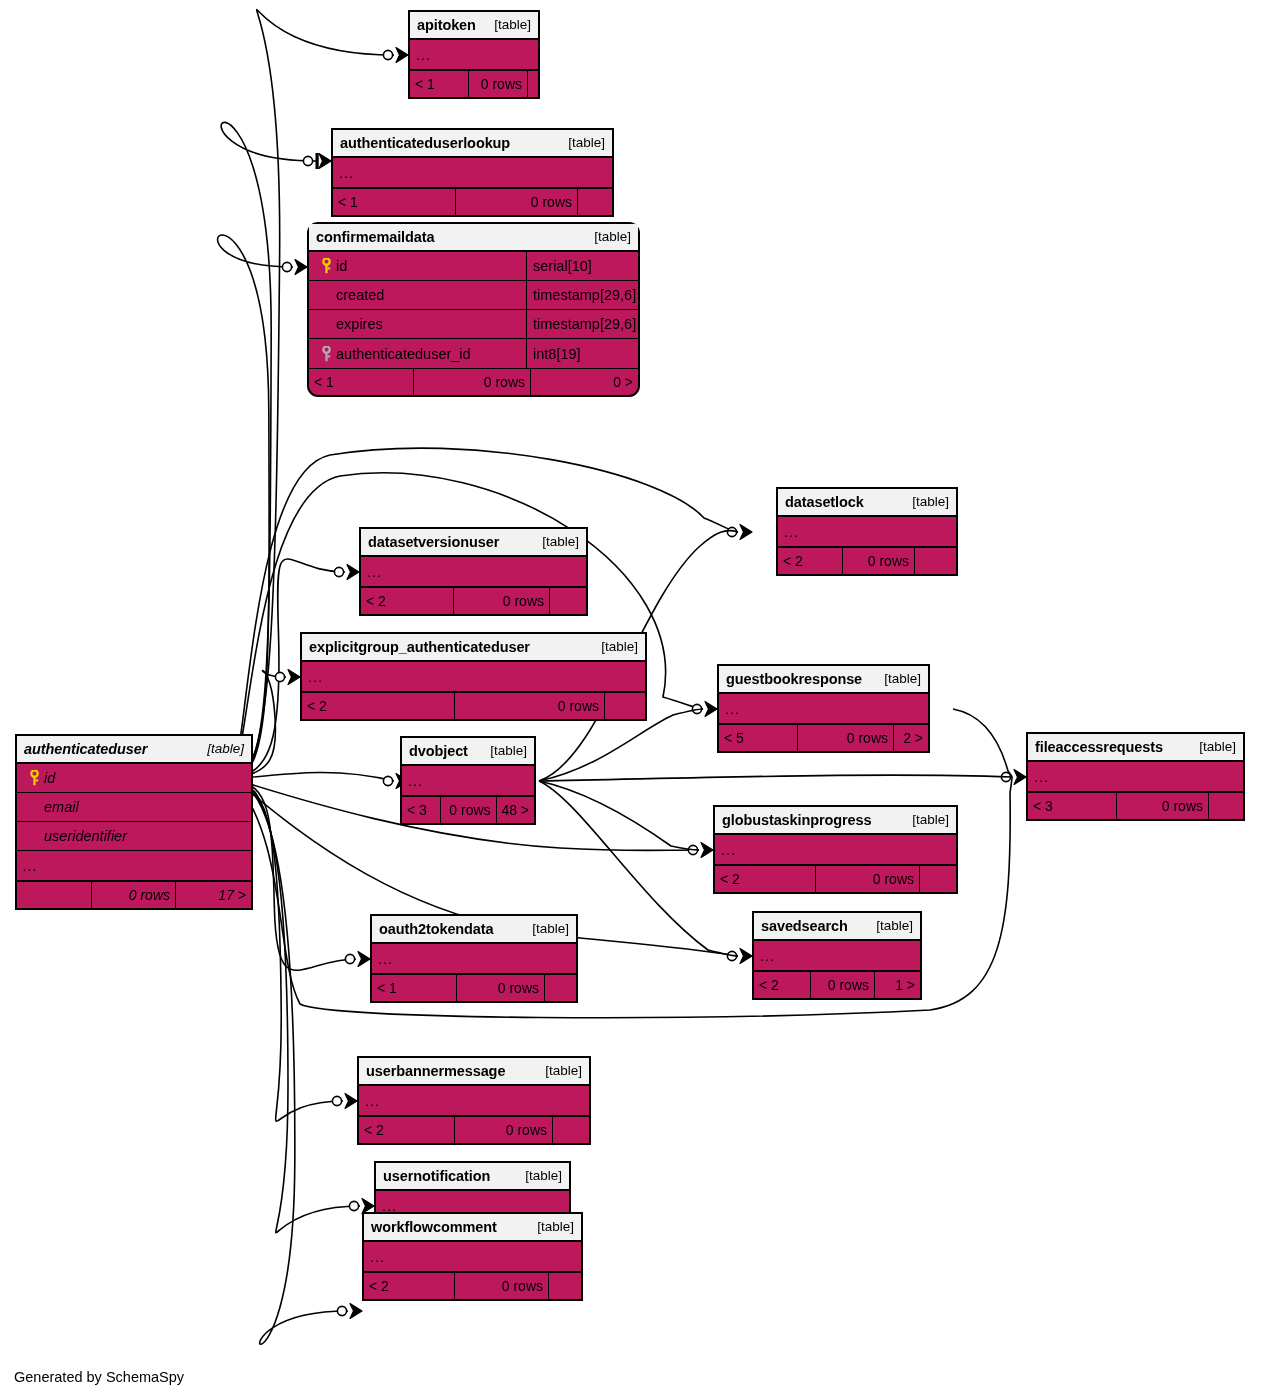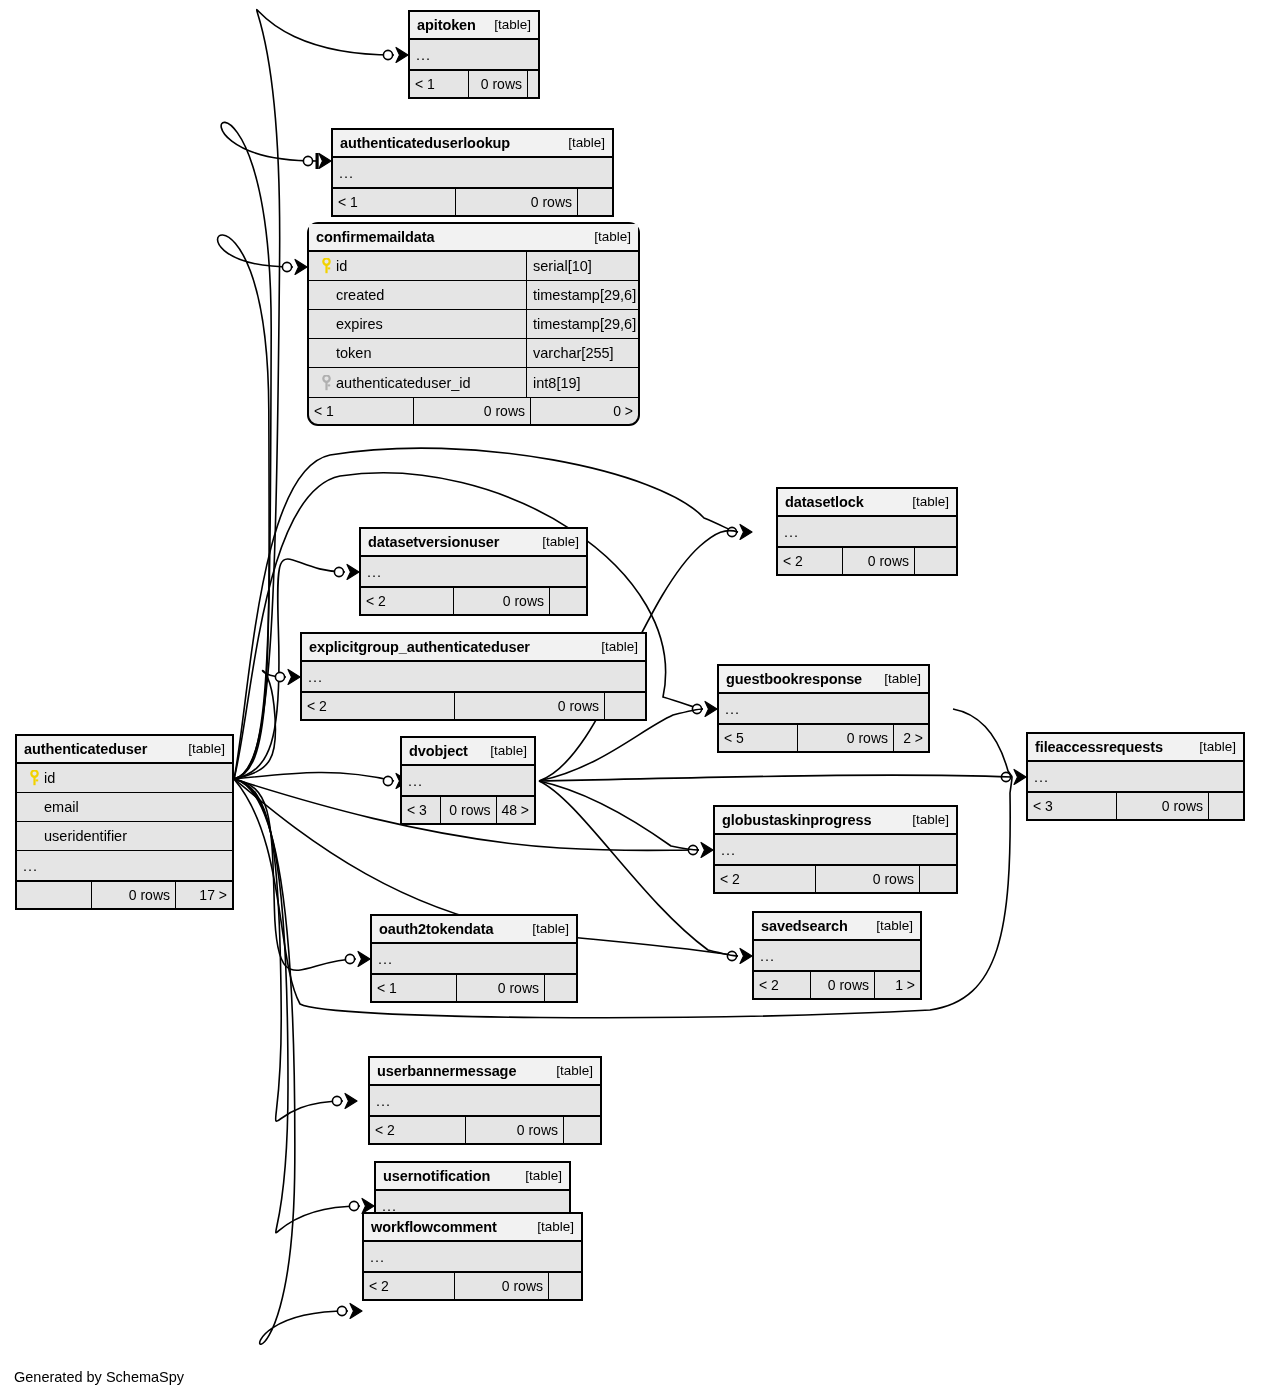--- a/index.html
+++ b/index.html
@@ -26,21 +26,21 @@
     position: absolute;
     left: 0;
     top: 0;
     width: 1261px;
     height: 1399px;
     pointer-events: none;
   }
   .table-node {
     position: absolute;
     border: 2px solid #000000;
-    background: #e5e5e5;
+    background: #be185d;
     box-sizing: border-box;
     font-size: 14.5px;
     color: #000000;
   }
   .tbl-header {
     display: flex;
     align-items: center;
     justify-content: space-between;
     background: #f2f2f2;
     border-bottom: 2px solid #000000;
@@ -286,27 +286,20 @@
           </div>
           <div class="col-row">
             <span class="col-name">
               <span class="key-icon"></span>
               <span class="col-label">expires</span>
             </span>
             <span class="col-type" style="width:112px">timestamp[29,6]</span>
           </div>
           <div class="col-row">
             <span class="col-name">
-              <span class="key-icon"></span>
-              <span class="col-label">token</span>
-            </span>
-            <span class="col-type" style="width:112px">varchar[255]</span>
-          </div>
-          <div class="col-row">
-            <span class="col-name">
               <span class="key-icon"><svg viewBox="0 0 11 16" width="11" height="16">
                   <circle cx="5.5" cy="3.6" r="3.2" fill="none" stroke="#b0b0b0" stroke-width="2.2"></circle>
                   <rect x="4.4" y="6.2" width="2.2" height="9.0" fill="#b0b0b0"></rect>
                   <rect x="6.6" y="9.4" width="2.6" height="2.0" fill="#b0b0b0"></rect>
                 </svg></span>
               <span class="col-label">authenticateduser_id</span>
             </span>
             <span class="col-type" style="width:112px">int8[19]</span>
           </div>
         </div>
@@ -365,21 +358,21 @@
         </div>
         <div class="tbl-body">
           <div class="ellipsis-row">...</div>
         </div>
         <div class="tbl-footer">
           <span class="foot-cell foot-left" style="width:78px">&lt; 5</span>
           <span class="foot-cell foot-mid" style="width:96px">0 rows</span>
           <span class="foot-cell foot-right" style="flex:1 1 auto">2 &gt;</span>
         </div>
       </div>
-      <div class="table-node" style="left: 15px; top: 734px; width: 219px;">
+      <div class="table-node" style="left: 15px; top: 734px; width: 238px; font-style: italic;">
         <div class="tbl-header">
           <span class="tbl-name">authenticateduser</span>
           <span class="tbl-kind">[table]</span>
         </div>
         <div class="tbl-body">
           <div class="col-row">
             <span class="col-name">
               <span class="key-icon"><svg viewBox="0 0 11 16" width="11" height="16">
                   <circle cx="5.5" cy="3.6" r="3.2" fill="none" stroke="#f2d200" stroke-width="2.2"></circle>
                   <rect x="4.4" y="6.2" width="2.2" height="9.0" fill="#f2d200"></rect>
@@ -471,21 +464,21 @@
         </div>
         <div class="tbl-body">
           <div class="ellipsis-row">...</div>
         </div>
         <div class="tbl-footer">
           <span class="foot-cell foot-left" style="width:84px">&lt; 1</span>
           <span class="foot-cell foot-mid" style="width:88px">0 rows</span>
           <span class="foot-cell foot-right" style="flex:1 1 auto"></span>
         </div>
       </div>
-      <div class="table-node" style="left: 357px; top: 1056px; width: 234px; margin-left: 11px;">
+      <div class="table-node" style="left: 357px; top: 1056px; width: 234px;">
         <div class="tbl-header">
           <span class="tbl-name">userbannermessage</span>
           <span class="tbl-kind">[table]</span>
         </div>
         <div class="tbl-body">
           <div class="ellipsis-row">...</div>
         </div>
         <div class="tbl-footer">
           <span class="foot-cell foot-left" style="width:95px">&lt; 2</span>
           <span class="foot-cell foot-mid" style="width:98px">0 rows</span>

